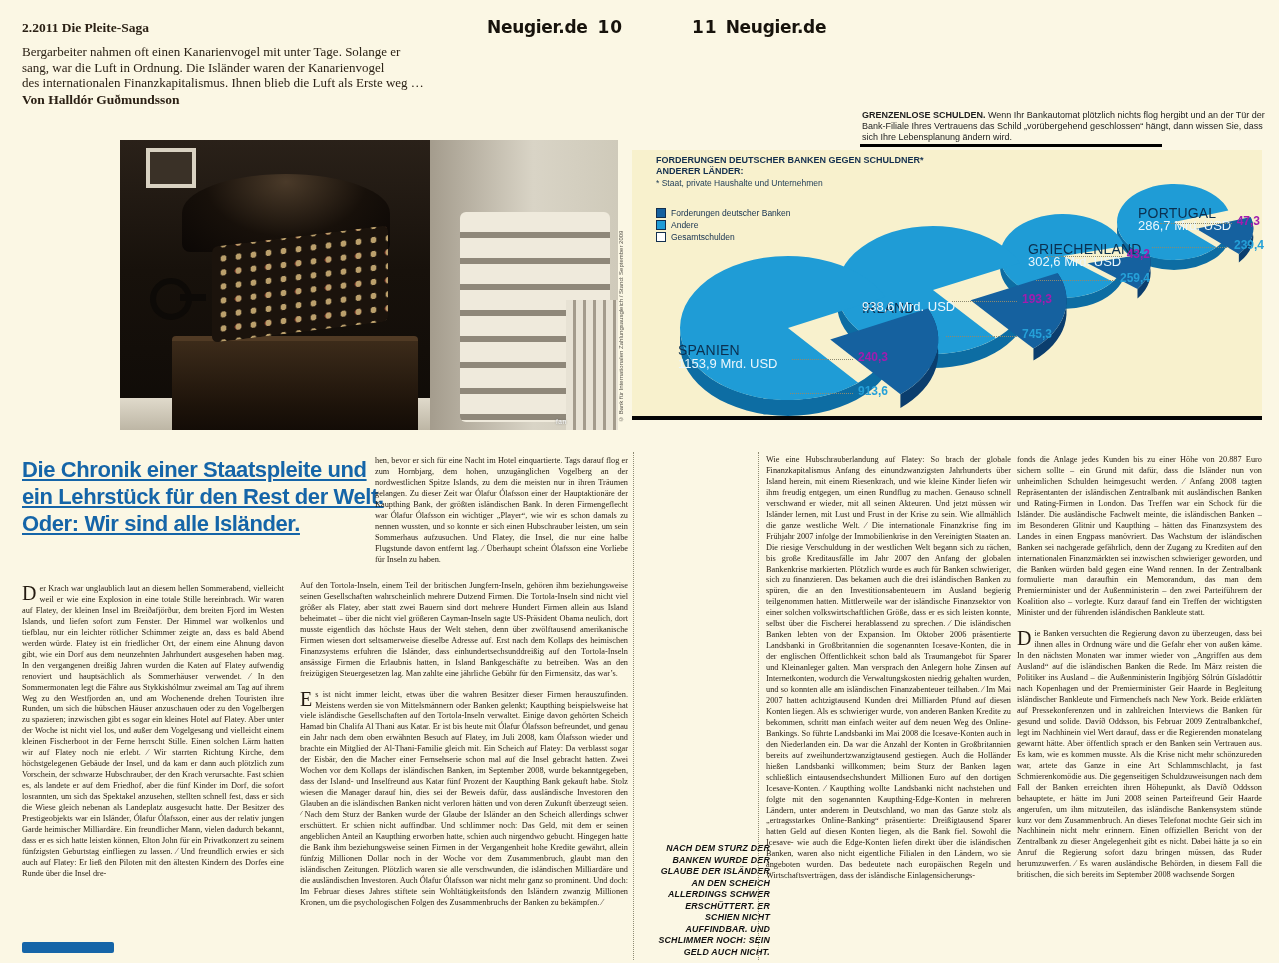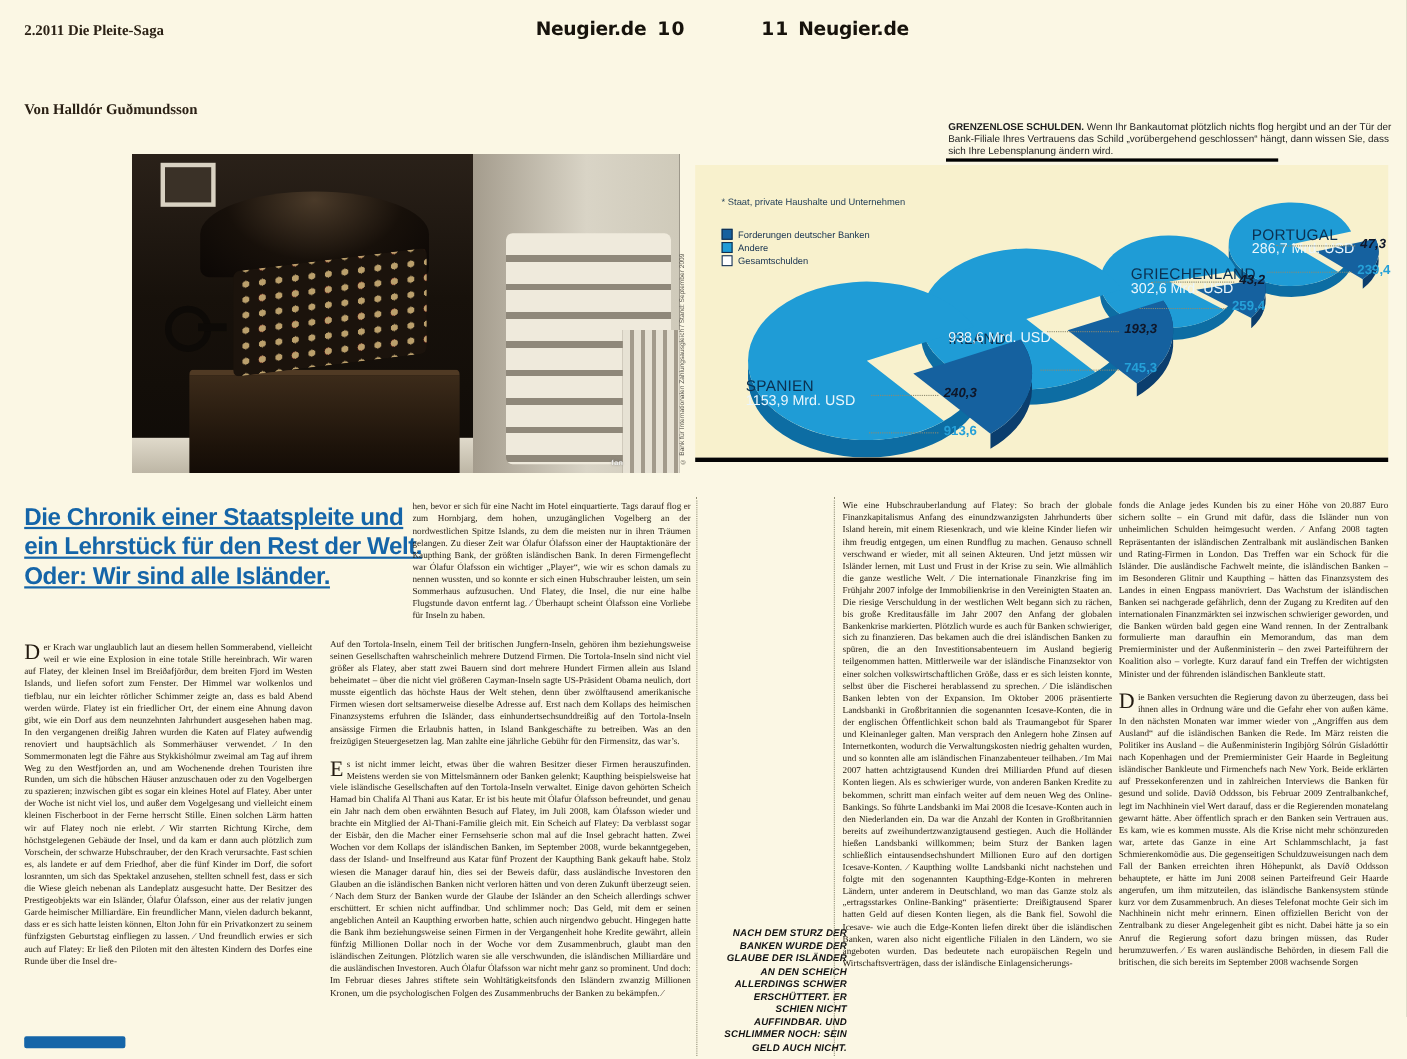--- a/index.html
+++ b/index.html
@@ -56,21 +56,21 @@
                line-height:11px;color:#132f4e;}
   .chart-sub{position:absolute;left:656px;top:178px;font-size:8.5px;color:#1c3a55;}
   .legend{position:absolute;left:656px;top:208px;list-style:none;margin:0;padding:0;}
   .legend li{display:flex;align-items:center;font-size:8.5px;color:#132f4e;margin-bottom:2px;}
   .legend .sw{width:8px;height:8px;margin-right:5px;display:inline-block;border:1px solid #132f4e;}
   .pie-svg{position:absolute;left:632px;top:150px;}
   .pie-label{position:absolute;font-weight:normal;font-size:14px;color:#0b3050;letter-spacing:.2px;text-align:right;}
   .pie-total{position:absolute;font-size:13px;color:#eaf6fc;}
   .callout{position:absolute;display:flex;align-items:flex-end;font-weight:bold;font-size:12px;}
   .callout .lead-dots{flex:1;border-bottom:1.5px dotted #8d8a70;margin:0 5px 4px 0;}
-  .callout.dark{color:#0f172a;font-style:italic;} .callout.light{color:#25a0d8;}
+  .callout.dark{color:#a21caf;} .callout.light{color:#25a0d8;}
   .chart-source{position:absolute;left:618px;top:252px;height:170px;writing-mode:vertical-rl;
                 transform:rotate(180deg);font-size:6px;color:#55524a;white-space:nowrap;}
   
   .headline{position:absolute;left:22px;top:456px;margin:0;font-weight:bold;font-size:22px;
             line-height:27px;letter-spacing:-.4px;color:#1565a8;}
   .headline span{display:block;text-decoration:underline;}
   .col{position:absolute;font-family:"Liberation Serif",serif;font-size:8.3px;line-height:10.95px;
        text-align:justify;overflow:hidden;color:#241b11;}
   .col p{margin:0 0 10px 0;}
   .dc{float:left;font-size:20px;line-height:17px;padding:1px 3px 0 0;}
@@ -84,20 +84,23 @@
   .vrule{position:absolute;top:452px;height:508px;border-left:1px dotted #8f8c74;}
   .vrule-1{left:633px;} .vrule-2{left:758px;}
   .footer-bar{position:absolute;left:22px;top:942px;width:92px;height:11px;background:#1565a8;border-radius:2px;}
 </style>
 </head>
 <body>
 
 <div class="page">
 
   <div class="kicker">2.2011 Die Pleite-Saga</div>
+  <div class="intro">Bergarbeiter nahmen oft einen Kanarienvogel mit unter Tage. Solange er
+sang, war die Luft in Ordnung. Die Isländer waren der Kanarienvogel
+des internationalen Finanzkapitalismus. Ihnen blieb die Luft als Erste weg …</div>
   <div class="byline">Von Halldór Guðmundsson</div>
 
   <div class="logo logo-l"><span>Neugier.de</span><span class="pgno">10</span></div>
   <div class="logo logo-r"><span class="pgno">11</span><span>Neugier.de</span></div>
 
   <div class="photo">
     <div class="ph-left"></div>
     <div class="ph-frame"></div>
     <div class="ph-right"></div>
     <div class="ph-chairs"></div>
@@ -133,20 +136,21 @@
         <path d="M 1057.5167091166215 273.104020210525 l 0 11.9 A 96 64 0 0 1 1033.453838535916 360.47529051350506 l 0 -11.9 A 96 64 0 0 0 1057.5167091166215 273.104020210525 z" fill="#0b3e6e"></path>
         <path d="M 970.5608678681781 300.2225392849346 L 1057.5167091166215 273.104020210525 A 96 64 0 0 1 1033.453838535916 348.5752905135051 z" fill="#15619f"></path>
       </g>
       <g>
         <path d="M 680 328 l 0 16 a 108 72 0 0 0 216 0 l 0 -16 a 108 72 0 0 1 -216 0 z" fill="#0d6da3"></path>
         <path d="M 788 328 L 858.1618141376068 382.7370272278481 A 108 72 0 1 1 885.4913386652805 297.02015791409895 z" fill="#1f9cd6"></path>
         <path d="M 927.7473150169809 308.6080146096504 l 0 13.6 A 108 72 0 0 1 900.4177904893072 407.9248839233996 l 0 -13.6 A 108 72 0 0 0 927.7473150169809 308.6080146096504 z" fill="#0b3e6e"></path>
         <path d="M 830.2559763517004 339.58785669555147 L 927.7473150169809 308.6080146096504 A 108 72 0 0 1 900.4177904893072 394.32488392339957 z" fill="#15619f"></path>
       </g>
     </svg>
+  <div class="chart-title">FORDERUNGEN DEUTSCHER BANKEN GEGEN SCHULDNER* ANDERER LÄNDER:</div>
   <div class="chart-sub">* Staat, private Haushalte und Unternehmen</div>
   <ul class="legend" id="legend">
       <li><span class="sw" style="background: rgb(21, 97, 159);"></span>Forderungen deutscher Banken</li>
       <li><span class="sw" style="background: rgb(31, 156, 214);"></span>Andere</li>
       <li><span class="sw" style="background: rgb(255, 255, 255);"></span>Gesamtschulden</li>
     </ul>
   <div id="pieLabels">
       <div class="pie-label" style="left: 1138px; top: 205px;">PORTUGAL</div>
       <div class="pie-total" style="left: 1138px; top: 218px;">286,7 Mrd. USD</div>
       <div class="pie-label" style="left: 1028px; top: 241px;">GRIECHENLAND</div>

